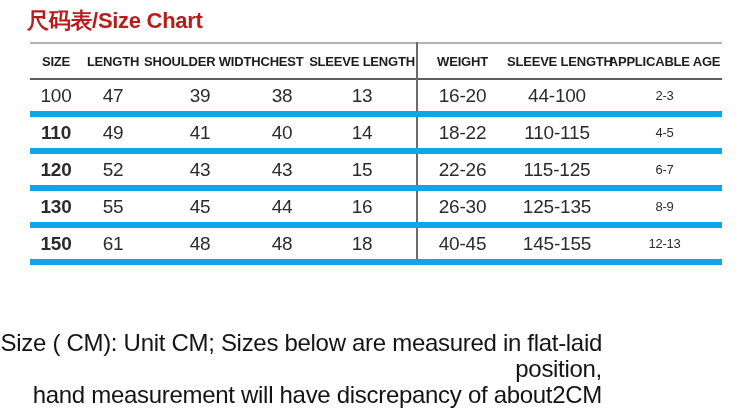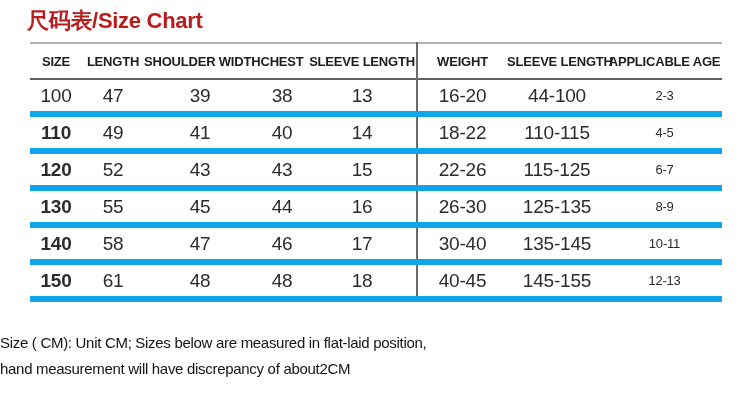--- a/index.html
+++ b/index.html
@@ -73,22 +73,22 @@
   }
   
   table.size-table tbody td:nth-child(8) {
     font-size: 13px;
   }
   .footer-note {
     position: absolute;
     left: 0;
     top: 330px;
     width: 602px;
-    text-align: left;
-    font-size: 15px;
+    text-align: right;
+    font-size: 24px;
     line-height: 26px;
     color: #141414;
     letter-spacing: -0.3px;
   }
 </style>
 </head>
 <body>
 
 <div class="page-title">尺码表/Size Chart</div>
 
@@ -150,30 +150,20 @@
       <td>130</td>
       <td>55</td>
       <td>45</td>
       <td>44</td>
       <td>16</td>
       <td>26-30</td>
       <td>125-135</td>
       <td>8-9</td>
     </tr>
     <tr>
-      <td>140</td>
-      <td>58</td>
-      <td>47</td>
-      <td>46</td>
-      <td>17</td>
-      <td>30-40</td>
-      <td>135-145</td>
-      <td>10-11</td>
-    </tr>
-    <tr>
       <td>150</td>
       <td>61</td>
       <td>48</td>
       <td>48</td>
       <td>18</td>
       <td>40-45</td>
       <td>145-155</td>
       <td>12-13</td>
     </tr>
   </tbody>

